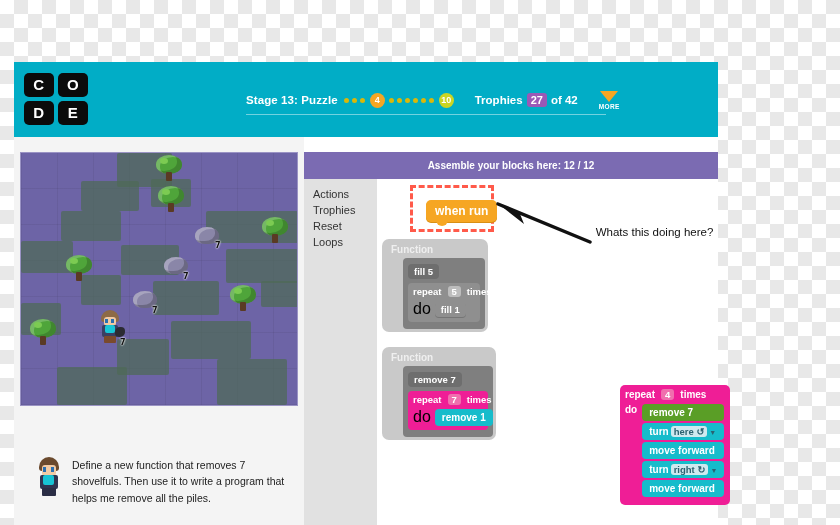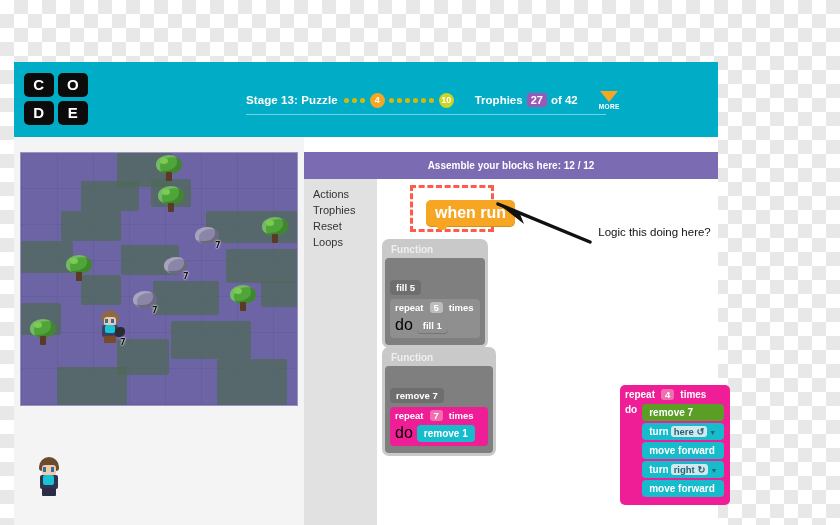--- a/index.html
+++ b/index.html
@@ -151,21 +151,21 @@
   .tb-item{font-size:11px;color:#333;line-height:1.45;cursor:pointer;}
   .canvas{position:absolute;left:73px;top:42px;width:341px;height:346px;background:#fff;}
 
   
   .dashbox{
     position:absolute;left:33px;top:6px;width:84px;height:47px;
     border:3px dashed #ff5a4a;box-sizing:border-box;
   }
   .whenrun{
     position:absolute;left:49px;top:21px;
-    background:#f6a623;color:#fff;font-size:16px;font-weight:bold;
+    background:#f6a623;color:#fff;font-size:12px;font-weight:bold;
     padding:4px 9px;border-radius:5px;
     box-shadow:0 1px 0 #d98f14;
   }
   .whenrun:after{
     content:"";position:absolute;left:10px;bottom:-4px;width:12px;height:6px;
     background:#f6a623;border-radius:0 0 6px 6px;
   }
 
   
   .anno{position:absolute;left:215px;top:21px;width:125px;}
@@ -174,21 +174,21 @@
   }
   .arrow-svg{position:absolute;left:-98px;top:-2px;}
 
   
   .fngroup{
     position:absolute;background:#c9c9c9;border-radius:7px;padding:3px;
   }
   .fn-title{
     font-size:10px;color:#efefef;font-weight:bold;padding:2px 0 3px 6px;
   }
-  .fn-body{background:#7f7f7f;border-radius:4px;padding:19px 5px 7px 5px;position:relative;}
+  .fn-body{background:#7f7f7f;border-radius:4px;padding:3px 5px 7px 5px;position:relative;margin-left:18px;}
   .blk{
     display:inline-block;border-radius:4px;font-size:9.5px;font-weight:bold;color:#fff;
     padding:2px 6px;white-space:nowrap;
   }
   .blk-gray{background:#8f8f8f;box-shadow:0 1px 0 rgba(0,0,0,.18);}
   .blk-grayd{background:#6e6e6e;}
   .pill{
     display:inline-block;background:#bdbdbd;color:#fff;border-radius:3px;
     padding:0 4px;font-size:9.5px;font-weight:bold;margin:0 2px;
   }
@@ -347,20 +347,21 @@
     <div class="instr">
       <div class="avatar">
         <div class="hair"></div>
           <div class="face"></div>
         <div class="eye eyeL"></div>
           <div class="eye eyeR"></div>
         <div class="body"></div>
           <div class="scarf"></div>
           <div class="legs"></div>
       </div>
+      <div class="instr-text">Define a new function that removes 7 shovelfuls. Then use it to write a program that helps me remove all the piles.</div>
     </div>
   </div>
 
   <div class="panel">
 
     <div class="panel-head">
       <div class="ph-assemble">Assemble your blocks here: 12 / 12</div>
     </div>
 
     <div class="toolbox">
@@ -373,21 +374,21 @@
     <div class="canvas">
 
       <div class="dashbox"></div>
       <div class="whenrun">when run</div>
 
       <div class="anno">
         <svg class="arrow-svg" width="100" height="52" viewBox="0 0 100 52">
           <path d="M2 4 L30 26 L26 16 L36 20 Z" fill="#111"></path>
           <path d="M4 6 L96 44" stroke="#111" stroke-width="3.4" fill="none" stroke-linecap="round"></path>
         </svg>
-        <div class="anno-text">Logic this doing here?</div>
+        <div class="anno-text">Whats this doing here?</div>
       </div>
 
       <div class="fngroup" style="left:5px;top:60px;width:100px;">
         <div class="fn-title">Function</div>
         <div class="fn-body">
           <span class="blk blk-grayd">fill 5</span>
           <div class="repeat-gray">
             <div class="rowline">
               <span>repeat</span>
               <span class="pill">5</span>

